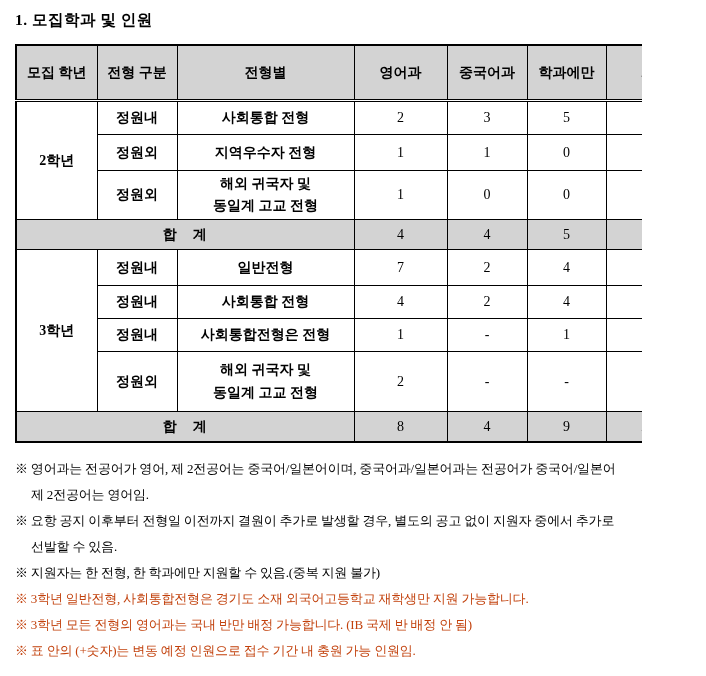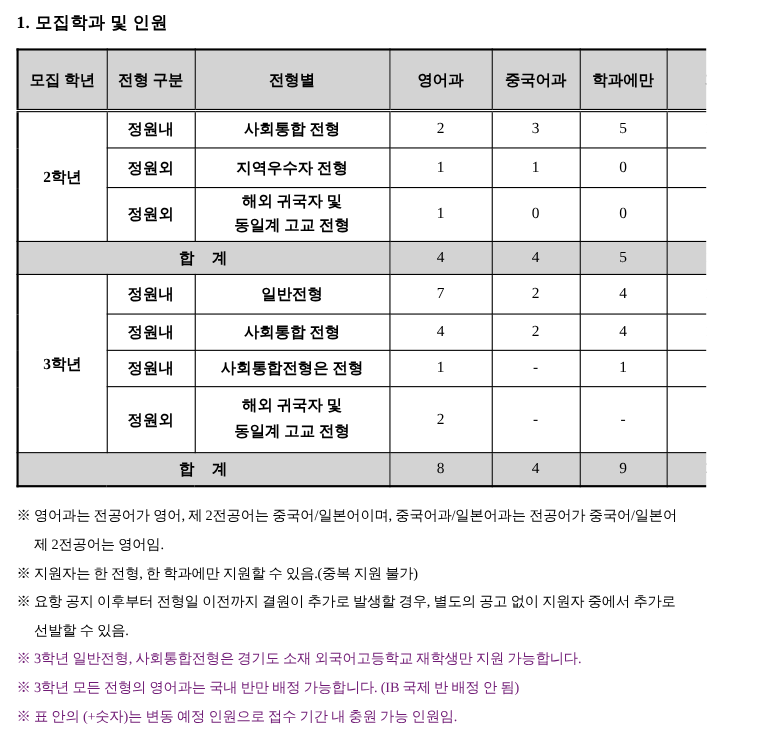--- a/index.html
+++ b/index.html
@@ -57,21 +57,21 @@
     width: 690px;
   }
   .note {
     font-size: 13px;
     line-height: 26px;
     padding-left: 16px;
     text-indent: -16px;
     white-space: pre-line;
     letter-spacing: -0.2px;
   }
-  .note.red { color: #701a75; }
+  .note.red { color: #c2410c; }
 </style>
 </head>
 <body>
 
 <div class="page">
 
   <div class="doc-title">1. 모집학과 및 인원</div>
 
   <table class="roster">
     <colgroup>
@@ -168,21 +168,21 @@
         <td class="gray cell-num">4</td>
         <td class="gray cell-num">9</td>
         <td class="gray cell-num">27</td>
       </tr>
     </tbody>
   </table>
 
   <div class="notes">
     <div class="note">※ 영어과는 전공어가 영어, 제 2전공어는 중국어/일본어이며, 중국어과/일본어과는 전공어가 중국어/일본어
 제 2전공어는 영어임.</div>
-    <div class="note">※ 지원자는 한 전형, 한 학과에만 지원할 수 있음.(중복 지원 불가)</div>
     <div class="note">※ 요항 공지 이후부터 전형일 이전까지 결원이 추가로 발생할 경우, 별도의 공고 없이 지원자 중에서 추가로
 선발할 수 있음.</div>
+    <div class="note">※ 지원자는 한 전형, 한 학과에만 지원할 수 있음.(중복 지원 불가)</div>
     <div class="note red">※ 3학년 일반전형, 사회통합전형은 경기도 소재 외국어고등학교 재학생만 지원 가능합니다.</div>
     <div class="note red">※ 3학년 모든 전형의 영어과는 국내 반만 배정 가능합니다. (IB 국제 반 배정 안 됨)</div>
     <div class="note red">※ 표 안의 (+숫자)는 변동 예정 인원으로 접수 기간 내 충원 가능 인원임.</div>
   </div>
 
 </div>
 
 </body></html>

